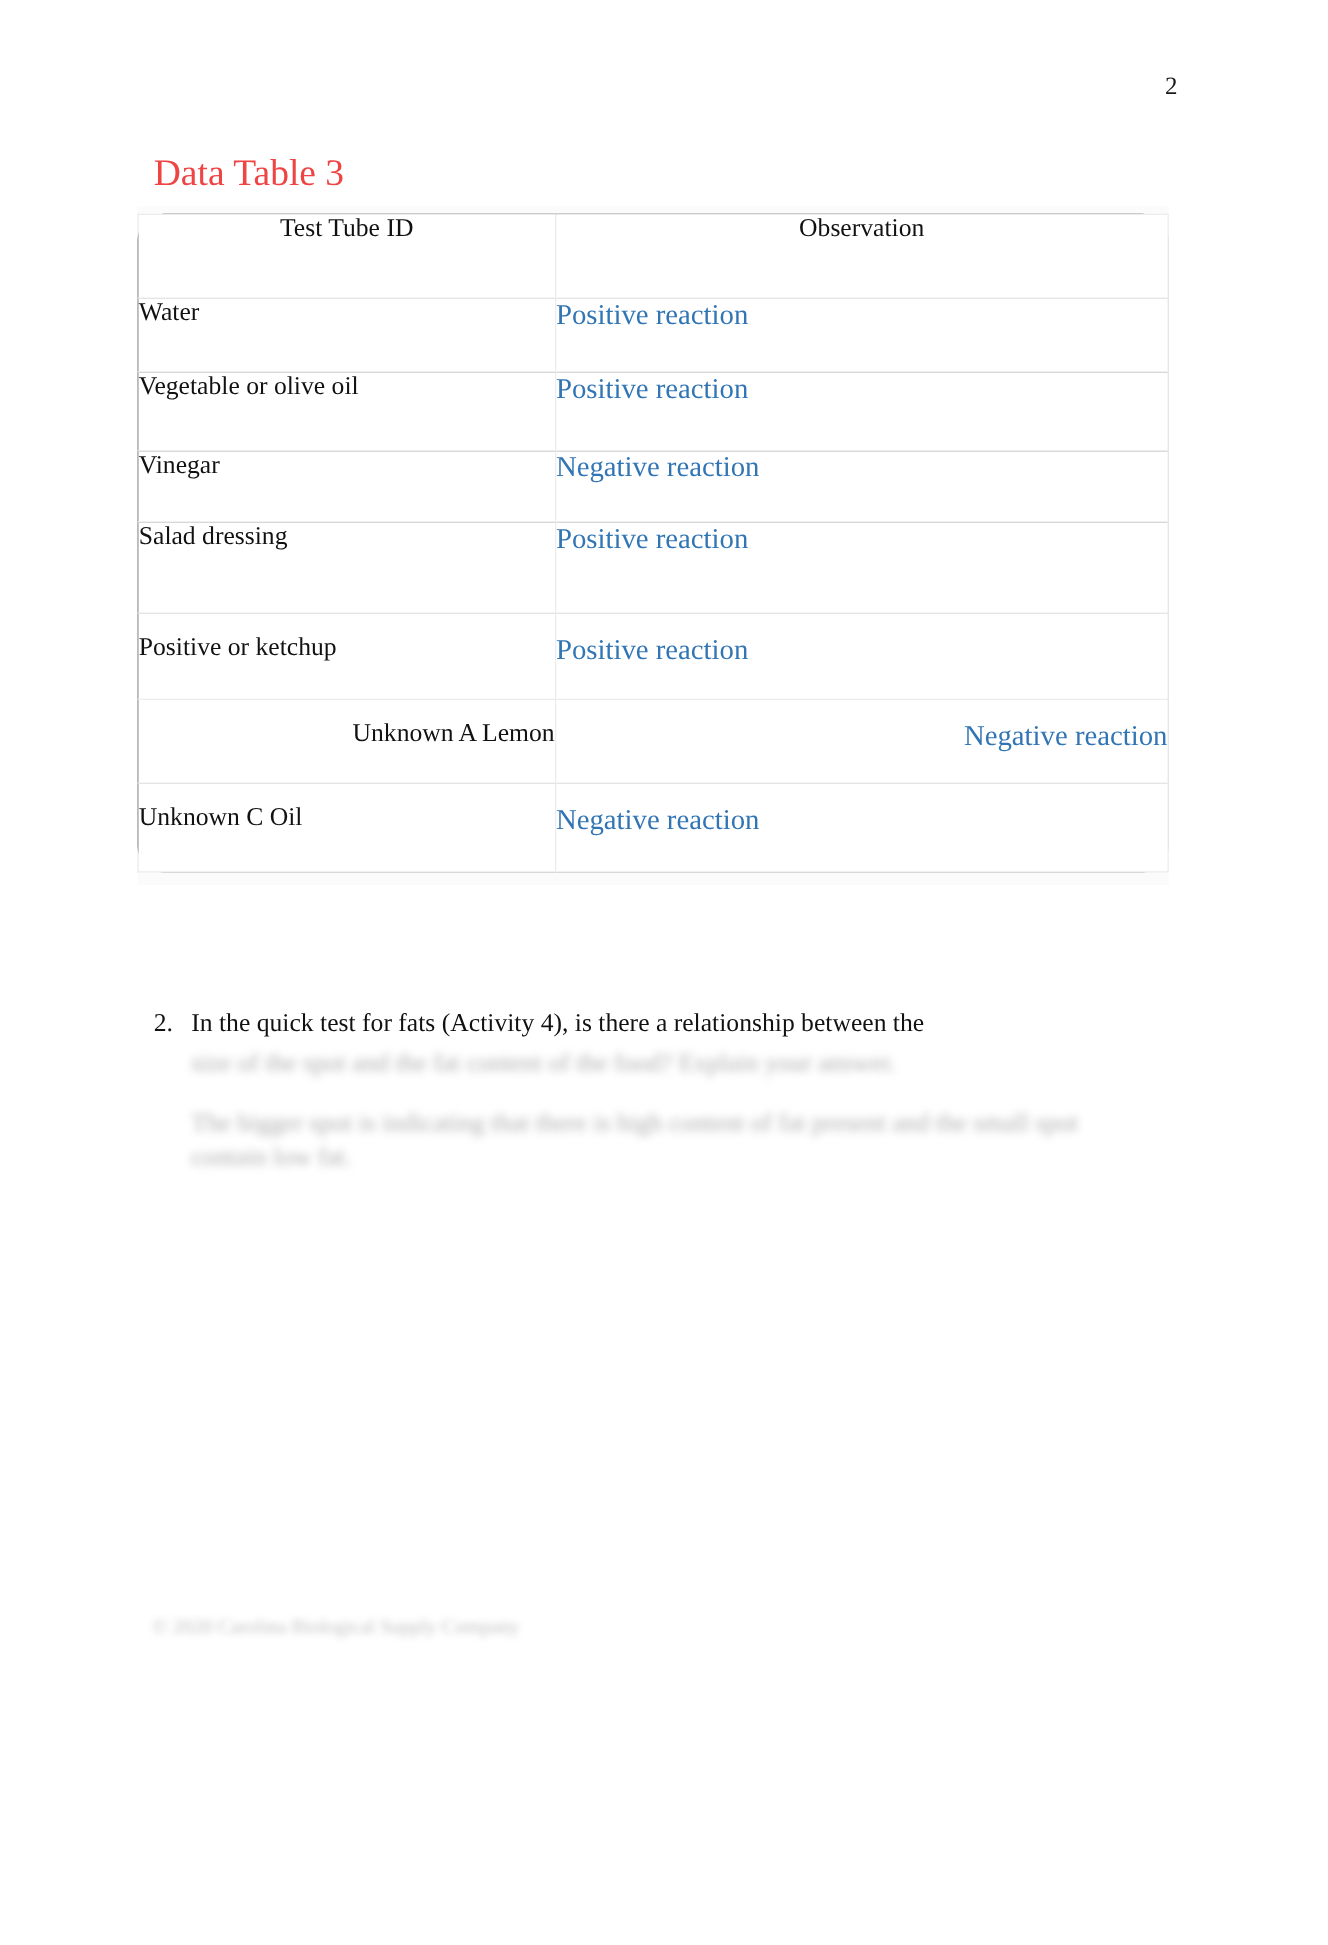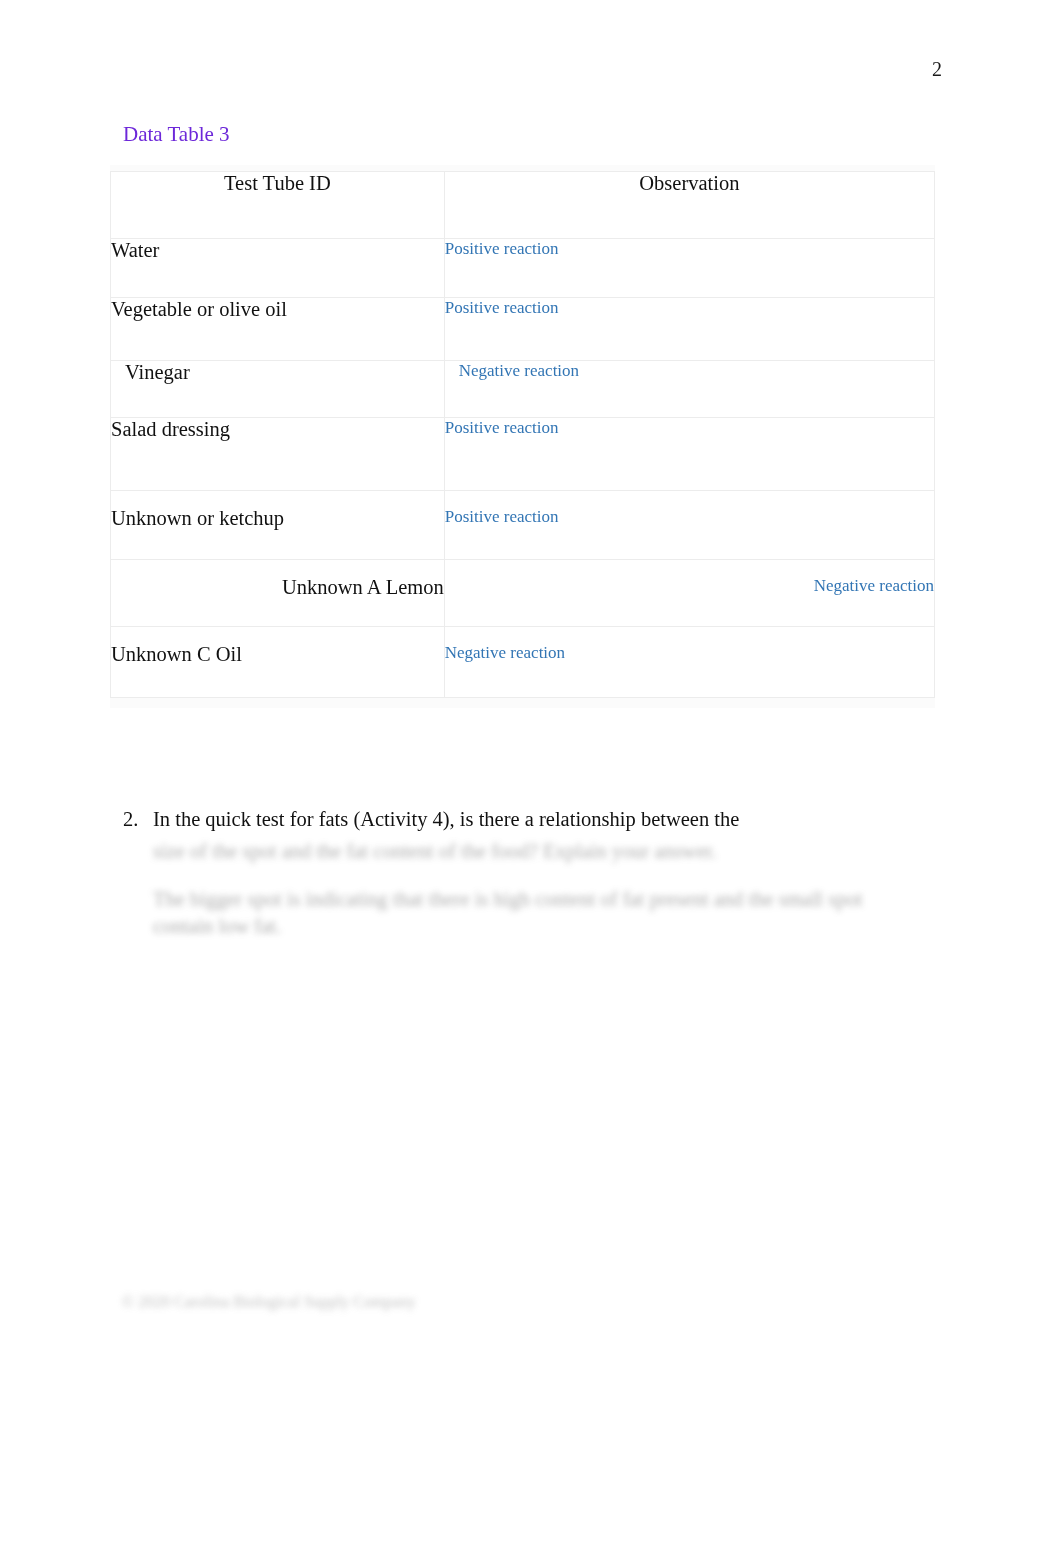--- a/index.html
+++ b/index.html
@@ -31,23 +31,23 @@
     font-size: 20px;
     line-height: 1;
     color: #1a1a1a;
   }
 
   
   .table-title {
     position: absolute;
     left: 123px;
     top: 122px;
-    font-size: 21px;
+    font-size: 30px;
     line-height: 1.15;
-    color: #6d28d9;
+    color: #ef4444;
     white-space: nowrap;
   }
 
   
   .table-frame {
     position: absolute;
     left: 110px;
     top: 165px;
     width: 825px;
     background: #fbfbfb;
@@ -86,31 +86,31 @@
     padding: 16px 10px 10px 26px;
     font-size: 20.5px;
     line-height: 1.12;
     color: #111111;
     white-space: pre;
     font-family: Liberation Serif, serif;
   }
 
   .obs-cell {
     padding: 26px 10px 10px 28px;
-    font-size: 17px;
+    font-size: 23px;
     line-height: 1.12;
     color: #3275b4;
     white-space: pre;
   }
 
   
   tr.r-h  td, tr.r-h th { height: 66px; }
   tr.r-0  td { height: 58px; }
   tr.r-1  td { height: 62px; margin-top: 20px; }
-  tr.r-2  td { height: 56px; padding-left: 14px; }
+  tr.r-2  td { height: 56px; }
   tr.r-3  td { height: 72px; margin-left: 28px; }
   tr.r-4  td { height: 52px; }
   tr.r-5  td { height: 50px; text-align: right; }
   tr.r-6  td { height: 52px; }
   tr.r-7  td { height: 54px; }
 
   tr.r-4 .obs-cell,
   tr.r-5 .obs-cell,
   tr.r-6 .obs-cell,
   tr.r-7 .obs-cell { padding-top: 16px; }
@@ -214,21 +214,21 @@
         </tr>
         <tr class="r-2">
           <td class="label-cell">Vinegar</td>
           <td class="obs-cell">Negative reaction</td>
         </tr>
         <tr class="r-3">
           <td class="label-cell">Salad dressing</td>
           <td class="obs-cell">Positive reaction</td>
         </tr>
         <tr class="r-4">
-          <td class="label-cell">Unknown or ketchup</td>
+          <td class="label-cell">Positive or ketchup</td>
           <td class="obs-cell">Positive reaction</td>
         </tr>
         <tr class="r-5">
           <td class="label-cell">Unknown A Lemon</td>
           <td class="obs-cell">Negative reaction</td>
         </tr>
         <tr class="r-7">
           <td class="label-cell">Unknown C Oil</td>
           <td class="obs-cell">Negative reaction</td>
         </tr>

